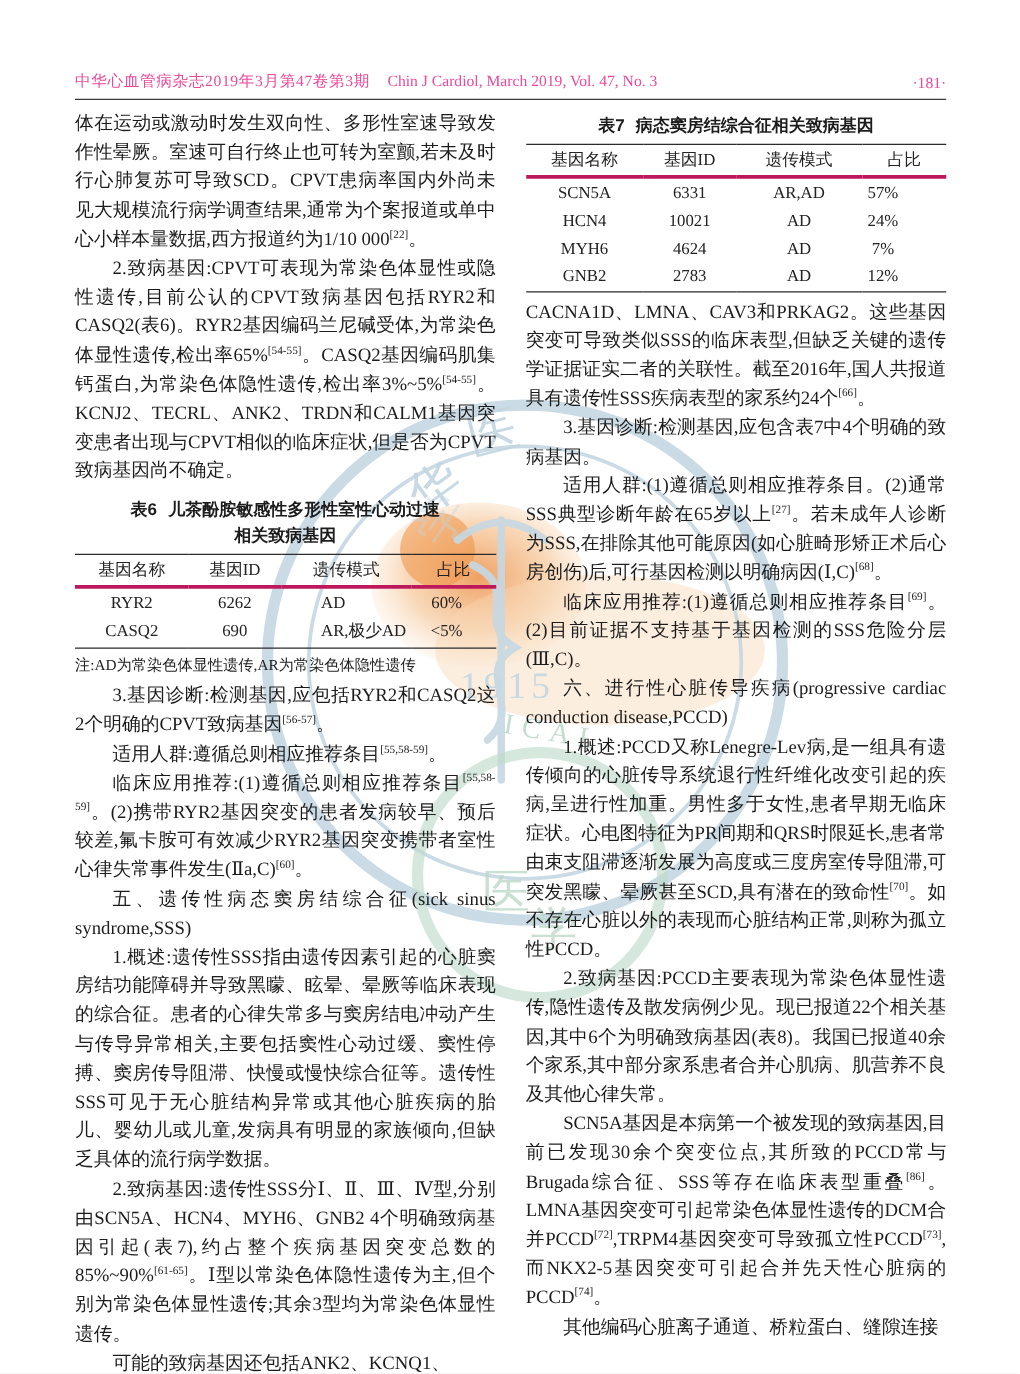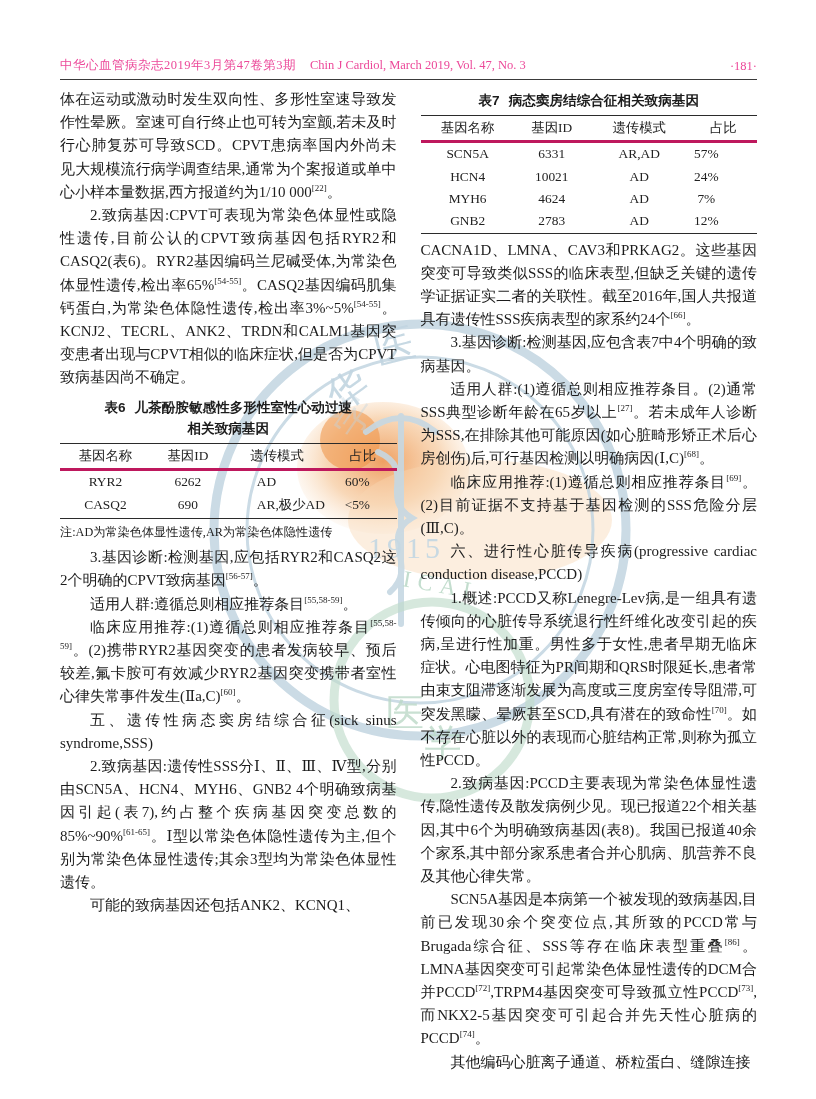--- a/index.html
+++ b/index.html
@@ -125,20 +125,21 @@
                 <td class="a-right">&lt;5%</td>
               </tr>
             </tbody>
           </table>
           <div class="note">注:AD为常染色体显性遗传,AR为常染色体隐性遗传</div>
         </figure>
         <p class="para indent">3.基因诊断:检测基因,应包括RYR2和CASQ2这2个明确的CPVT致病基因<sup class="cite">[56-57]</sup>。</p>
         <p class="para indent">适用人群:遵循总则相应推荐条目<sup class="cite">[55,58-59]</sup>。</p>
         <p class="para indent">临床应用推荐:(1)遵循总则相应推荐条目<sup class="cite">[55,58-59]</sup>。(2)携带RYR2基因突变的患者发病较早、预后较差,氟卡胺可有效减少RYR2基因突变携带者室性心律失常事件发生(Ⅱa,C)<sup class="cite">[60]</sup>。</p>
         <p class="para indent">五、遗传性病态窦房结综合征(sick sinus syndrome,SSS)</p>
+        <p class="para indent">1.概述:遗传性SSS指由遗传因素引起的心脏窦房结功能障碍并导致黑矇、眩晕、晕厥等临床表现的综合征。患者的心律失常多与窦房结电冲动产生与传导异常相关,主要包括窦性心动过缓、窦性停搏、窦房传导阻滞、快慢或慢快综合征等。遗传性SSS可见于无心脏结构异常或其他心脏疾病的胎儿、婴幼儿或儿童,发病具有明显的家族倾向,但缺乏具体的流行病学数据。</p>
         <p class="para indent">2.致病基因:遗传性SSS分Ⅰ、Ⅱ、Ⅲ、Ⅳ型,分别由SCN5A、HCN4、MYH6、GNB2 4个明确致病基因引起(表7),约占整个疾病基因突变总数的85%~90%<sup class="cite">[61-65]</sup>。Ⅰ型以常染色体隐性遗传为主,但个别为常染色体显性遗传;其余3型均为常染色体显性遗传。</p>
         <p class="para indent">可能的致病基因还包括ANK2、KCNQ1、</p>
       </div>
     <div class="col">
         <figure class="fig t7">
           <div class="cap"><span class="lbl">表7</span>病态窦房结综合征相关致病基因</div>
           <table class="tbl">
             <colgroup>
               <col style="width: 28%;">
               <col style="width: 22%;">

